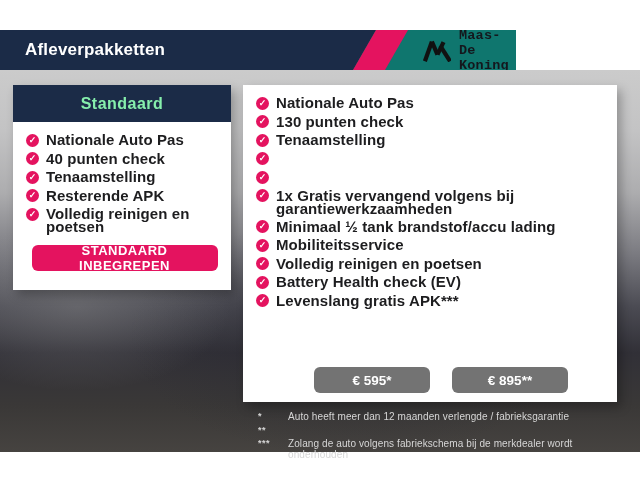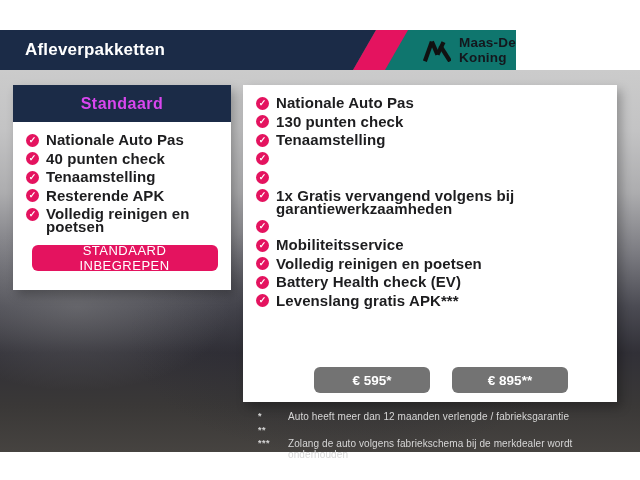--- a/index.html
+++ b/index.html
@@ -7,49 +7,49 @@
   .stage { position:relative; width:640px; height:480px; background:#ffffff; overflow:hidden; }
 
   
   .header-bar { position:absolute; top:30px; left:0; width:516px; height:40px; background:#0f766e; }
   .header-navy { position:absolute; top:0; left:0; width:640px; height:40px; background:#1b2b47;
                  clip-path:polygon(0 0, 376px 0, 353px 100%, 0 100%); }
   .header-stripe { position:absolute; top:0; left:0; width:640px; height:40px; background:#e4135f;
                  clip-path:polygon(376px 0, 408px 0, 385px 100%, 353px 100%); }
   .header-title { position:absolute; left:25px; top:0; height:40px; display:flex; align-items:center;
                  color:#ffffff; font-size:17px; font-weight:bold; letter-spacing:0.2px; }
-  .brand { position:absolute; left:423px; top:0; height:40px; display:flex; align-items:center; gap:8px; }
+  .brand { position:absolute; left:423px; top:0; height:40px; display:flex; align-items:center; gap:8px;font-family:Liberation Mono, monospace; }
   .brand-logo svg { display:block; }
   .brand-name { font-size:13.5px; font-weight:bold; color:#14171d; letter-spacing:0.2px; }
 
   
   .photo { position:absolute; top:70px; left:0; width:640px; height:382px;
     background:
       radial-gradient(220px 120px at 12% 62%, rgba(150,150,150,0.35), rgba(150,150,150,0) 70%),
       radial-gradient(300px 160px at 55% 70%, rgba(40,40,48,0.5), rgba(40,40,48,0) 75%),
       linear-gradient(180deg, #cbcbcb 0%, #c3c3c4 16%, #adadaf 32%, #7b7b81 48%,
                       #4b4b53 62%, #313037 74%, #3a3837 88%, #464340 100%);
   }
 
   
   .panel { position:absolute; background:#ffffff; box-shadow:4px 5px 10px rgba(0,0,0,0.28); }
   .panel-standaard { left:13px; top:15px; width:218px; height:205px; }
   .panel-approved  { left:243px; top:15px; width:374px; height:317px; }
-  .panel-header { height:37px; background:#1b2b47; color:#d946ef; display:flex; align-items:center;
+  .panel-header { height:37px; background:#1b2b47; color:#86efac; display:flex; align-items:center;
                   justify-content:center; font-size:16px; font-weight:bold; letter-spacing:0.5px; }
   .panel-body { padding:11px 8px 0 13px; }
   .item { display:flex; gap:7px; margin-bottom:5px; align-items:flex-start; }
   .check { width:13px; height:13px; min-width:13px; border-radius:50%; background:#e4135f; color:#ffffff;
            font-size:9px; font-weight:bold; display:flex; align-items:center; justify-content:center;
            margin-top:0.5px; line-height:13px; }
   .item-label { font-size:15px; font-weight:bold; color:#1d1d1f; line-height:13px; letter-spacing:0.1px; }
   .wrap-narrow { max-width:288px; }
 
   .included-button { margin:12px auto 0; width:186px; height:26px; background:#e4135f; border:none;
-           border-radius:6px; color:#ffffff; font-weight:normal; font-size:13px; letter-spacing:0.5px;
+           border-radius:6px; color:#ffffff; font-weight:bold; font-size:13px; letter-spacing:0.5px;
            display:flex; align-items:center; justify-content:center; cursor:pointer;
            font-family:"Liberation Sans", sans-serif; }
 
   .price-row { position:absolute; bottom:9px; left:0; width:100%; display:flex; justify-content:center;
            gap:22px; padding-left:22px; box-sizing:border-box; }
   .price-button { width:116px; height:26px; background:#737373; border:none; border-radius:6px;
            color:#ffffff; font-weight:bold; font-size:13.5px; display:flex; align-items:center;
            justify-content:center; cursor:pointer; font-family:"Liberation Sans", sans-serif; }
 
   
@@ -131,20 +131,21 @@
         </div>
         <div class="item">
           <span class="check">✓</span>
         </div>
         <div class="item">
           <span class="check">✓</span>
           <span class="item-label">1x Gratis vervangend volgens bij garantiewerkzaamheden</span>
         </div>
         <div class="item">
           <span class="check">✓</span>
+          <span class="item-label">Minimaal ½ tank brandstof/accu lading</span>
         </div>
         <div class="item">
           <span class="check">✓</span>
           <span class="item-label">Mobiliteitsservice</span>
         </div>
         <div class="item">
           <span class="check">✓</span>
           <span class="item-label">Volledig reinigen en poetsen</span>
         </div>
         <div class="item">

